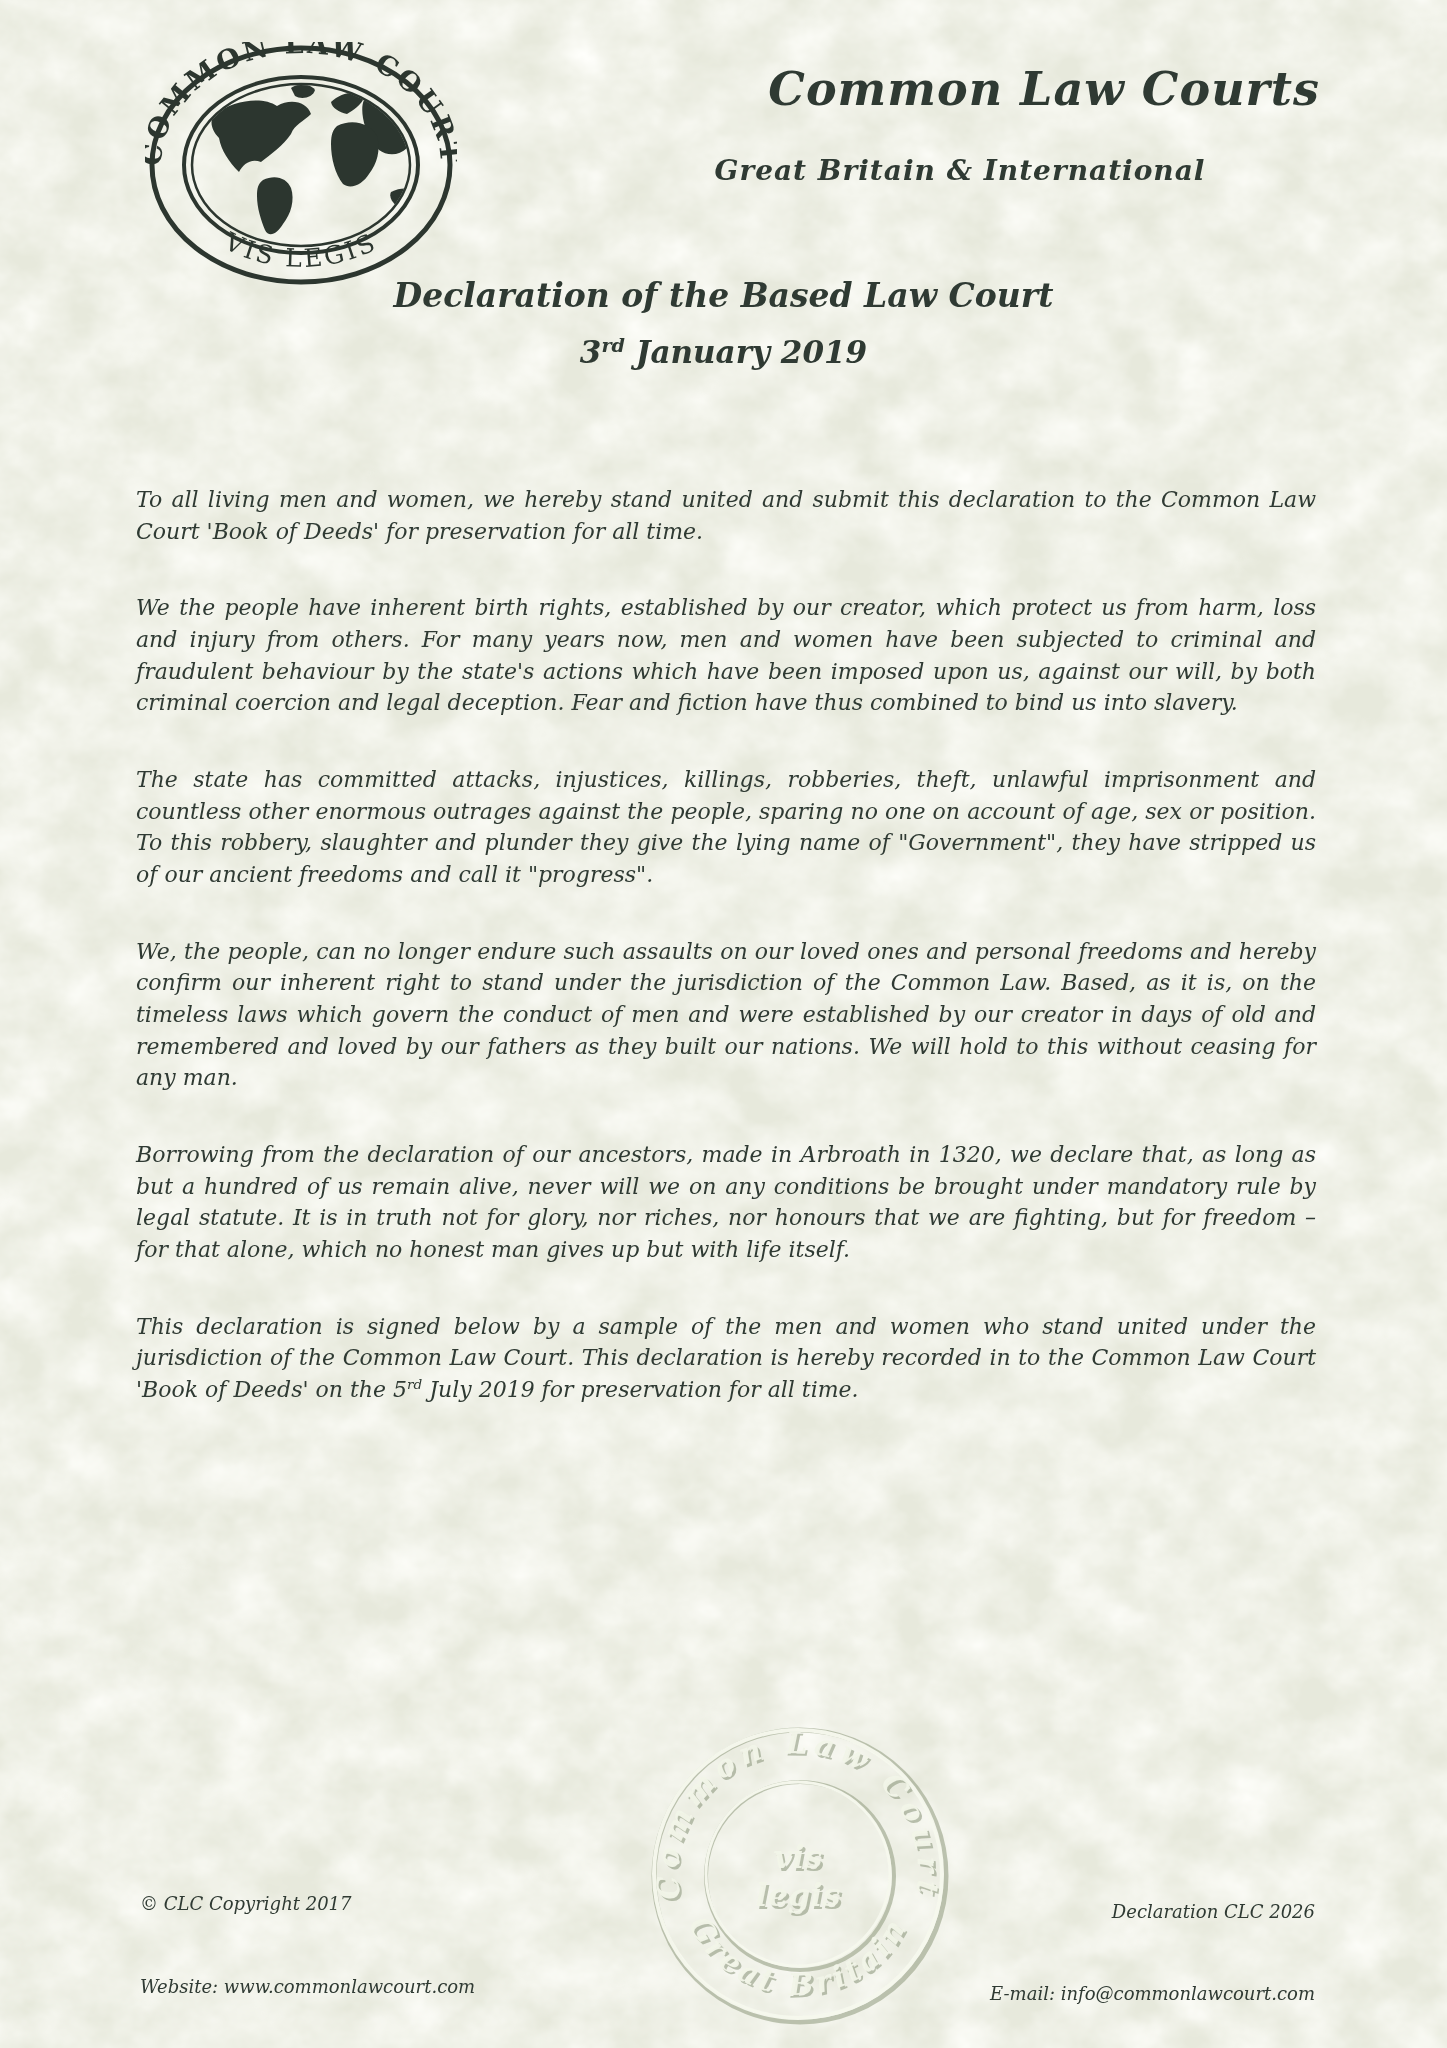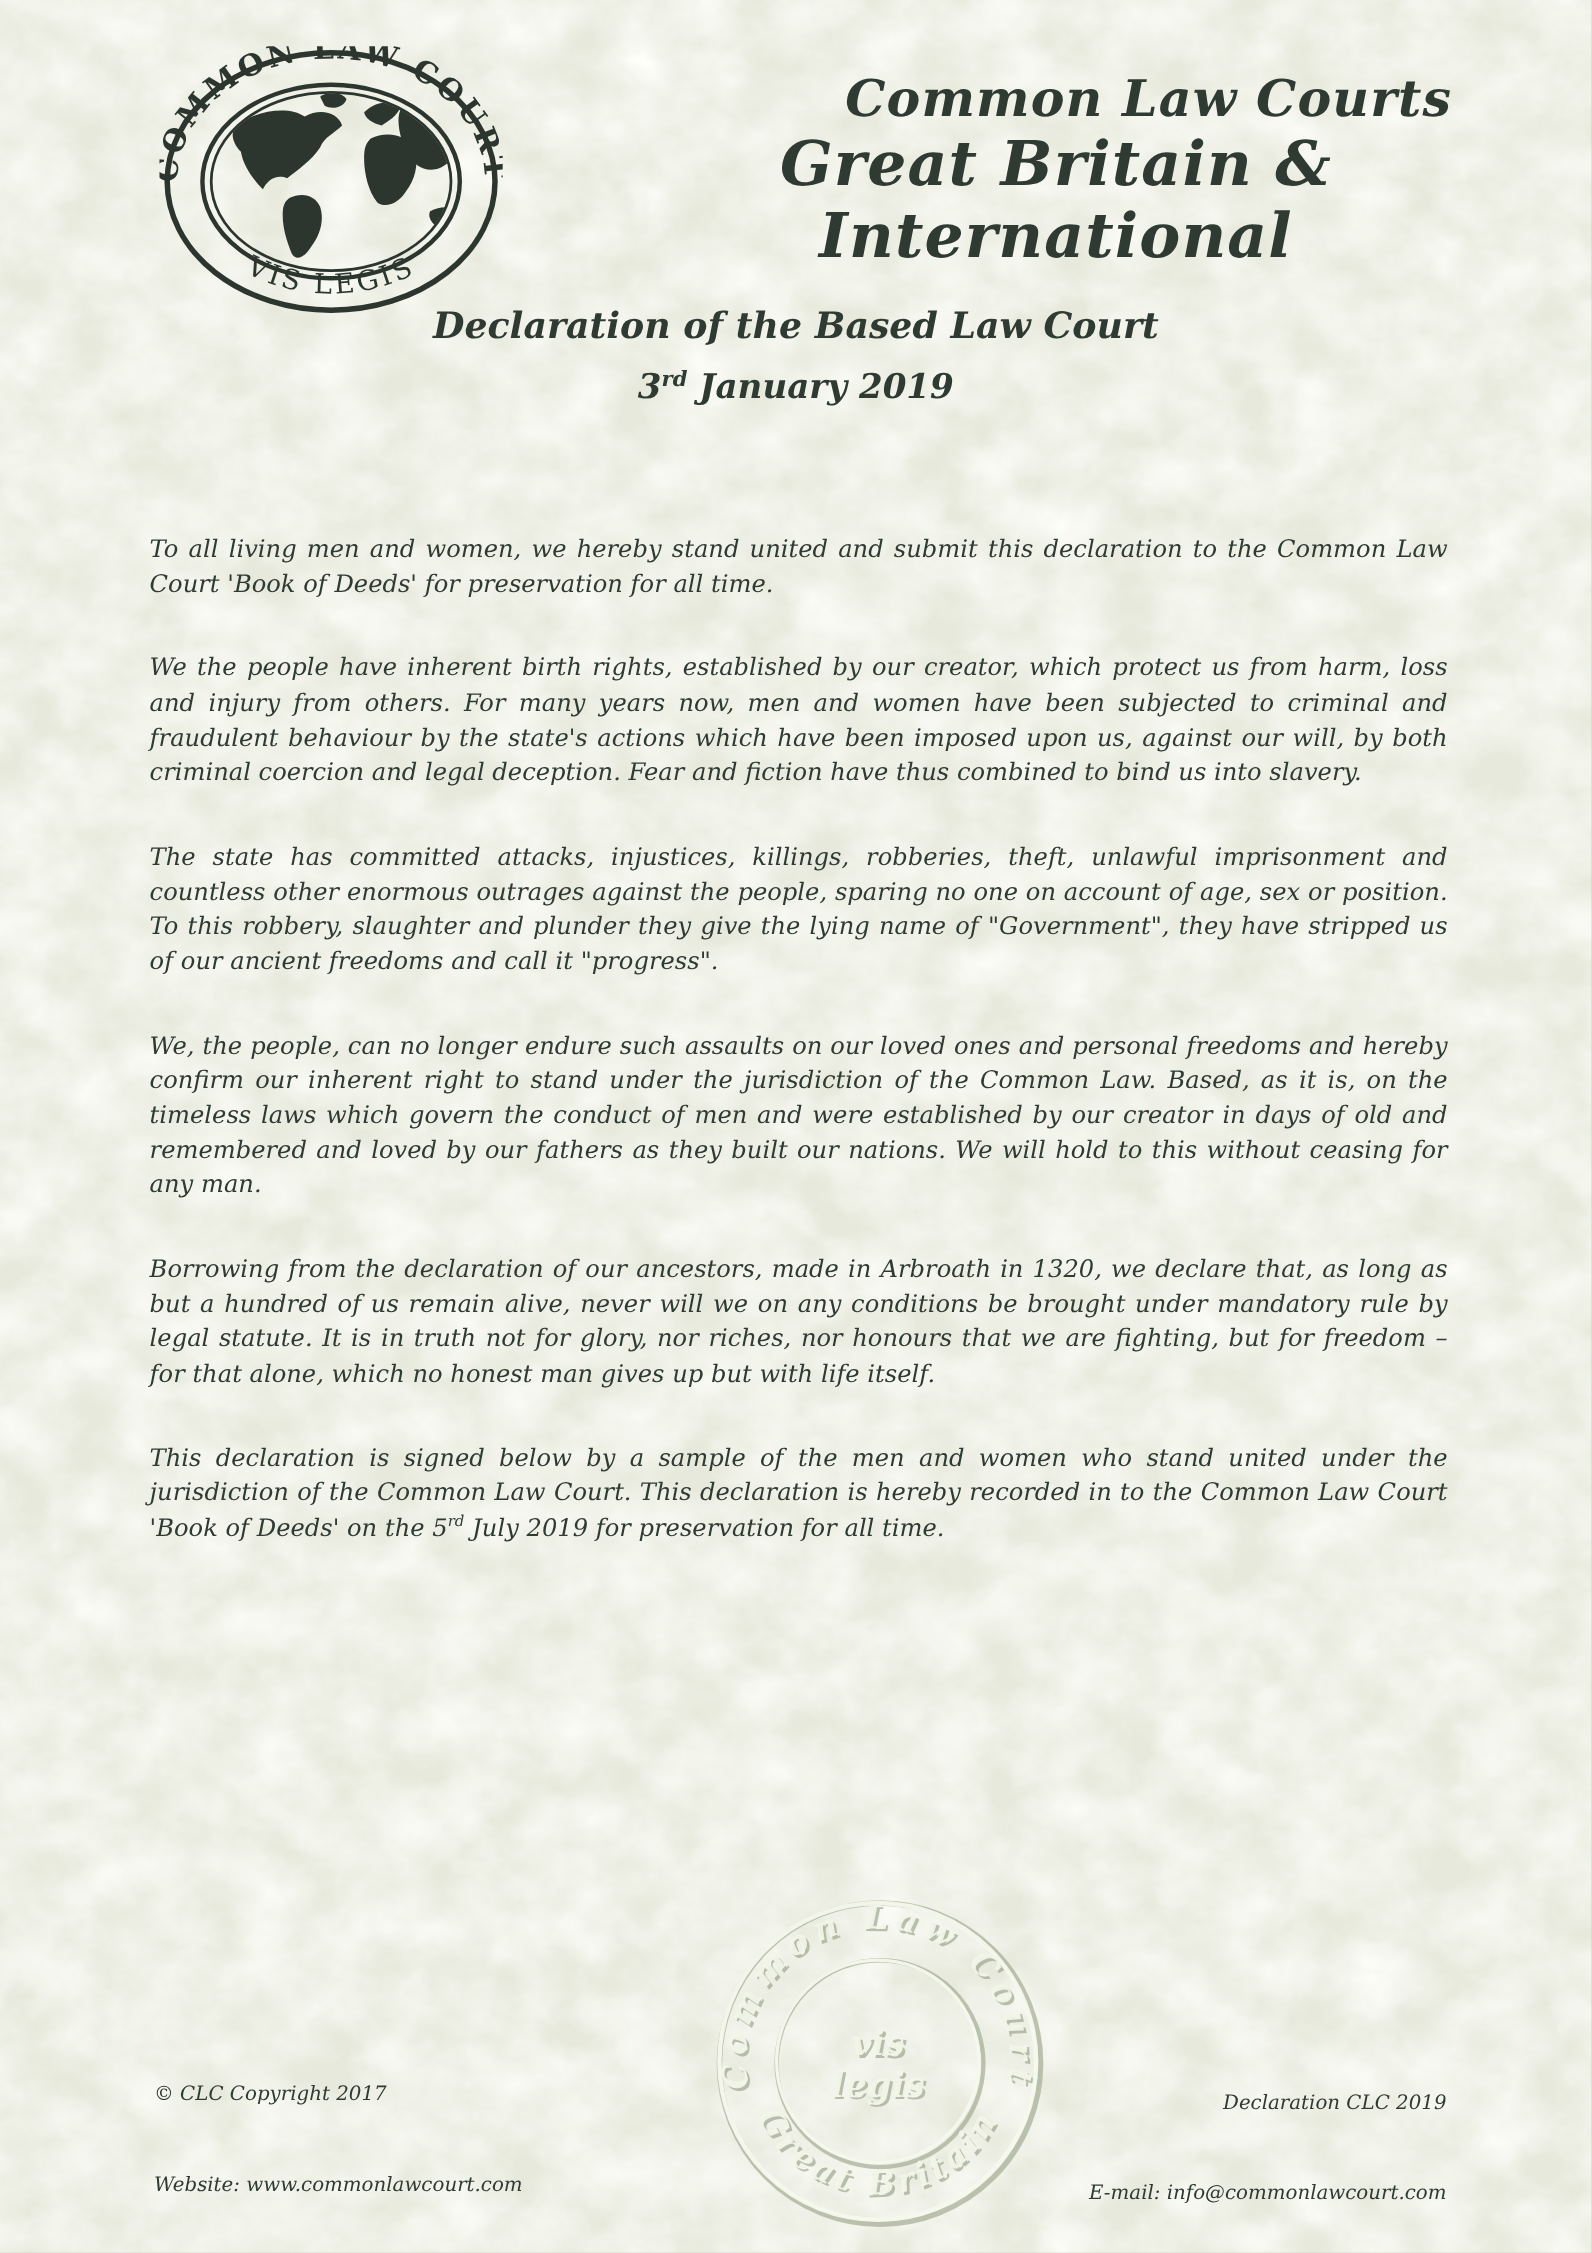--- a/index.html
+++ b/index.html
@@ -14,21 +14,21 @@
   }
   .texture { position:absolute; left:0; top:0; z-index:0; }
 
   .logo { position:absolute; left:145px; top:42px; z-index:2; }
 
   .org-header {
     position:absolute; left:600px; top:62px; width:720px;
     text-align:center; font-style:italic; font-weight:bold; z-index:2;
   }
   .org-name { font-size:46px; letter-spacing:1px;text-align:right; }
-  .org-subtitle { font-size:56px; letter-spacing:1px; }
+  .org-subtitle { font-size:28px; margin-top:38px; letter-spacing:1px; }
 
   .doc-title {
     position:absolute; top:276px; left:0; width:100%;
     text-align:center; font-style:italic; font-weight:bold;
     font-size:33px; z-index:2;
   }
   .doc-date {
     position:absolute; top:334px; left:0; width:100%;
     text-align:center; font-style:italic; font-weight:bold;
     font-size:31px; z-index:2;
@@ -131,17 +131,17 @@
   <div class="content">
     <p>To all living men and women, we hereby stand united and submit this declaration to the Common Law Court 'Book of Deeds' for preservation for all time.</p>
     <p>We the people have inherent birth rights, established by our creator, which protect us from harm, loss and injury from others. For many years now, men and women have been subjected to criminal and fraudulent behaviour by the state's actions which have been imposed upon us, against our will, by both criminal coercion and legal deception. Fear and fiction have thus combined to bind us into slavery.</p>
     <p>The state has committed attacks, injustices, killings, robberies, theft, unlawful imprisonment and countless other enormous outrages against the people, sparing no one on account of age, sex or position. To this robbery, slaughter and plunder they give the lying name of "Government", they have stripped us of our ancient freedoms and call it "progress".</p>
     <p>We, the people, can no longer endure such assaults on our loved ones and personal freedoms and hereby confirm our inherent right to stand under the jurisdiction of the Common Law. Based, as it is, on the timeless laws which govern the conduct of men and were established by our creator in days of old and remembered and loved by our fathers as they built our nations. We will hold to this without ceasing for any man.</p>
     <p>Borrowing from the declaration of our ancestors, made in Arbroath in 1320, we declare that, as long as but a hundred of us remain alive, never will we on any conditions be brought under mandatory rule by legal statute. It is in truth not for glory, nor riches, nor honours that we are fighting, but for freedom – for that alone, which no honest man gives up but with life itself.</p>
     <p><span>This declaration is signed below by a sample of the men and women who stand united under the jurisdiction of the Common Law Court. This declaration is hereby recorded in to the Common Law Court 'Book of Deeds' on the 5</span><sup>rd</sup> <span>July 2019 for preservation for all time.</span></p>
   </div>
 
   <div class="footer-item footer-copyright">© CLC Copyright 2017</div>
-  <div class="footer-item footer-reference">Declaration CLC 2019</div>
+  <div class="footer-item footer-reference">Declaration CLC 2026</div>
   <div class="footer-item footer-email">E-mail: info@commonlawcourt.com</div>
   <div class="footer-item footer-website">Website: www.commonlawcourt.com</div>
 
 </div>
 
 </body></html>

